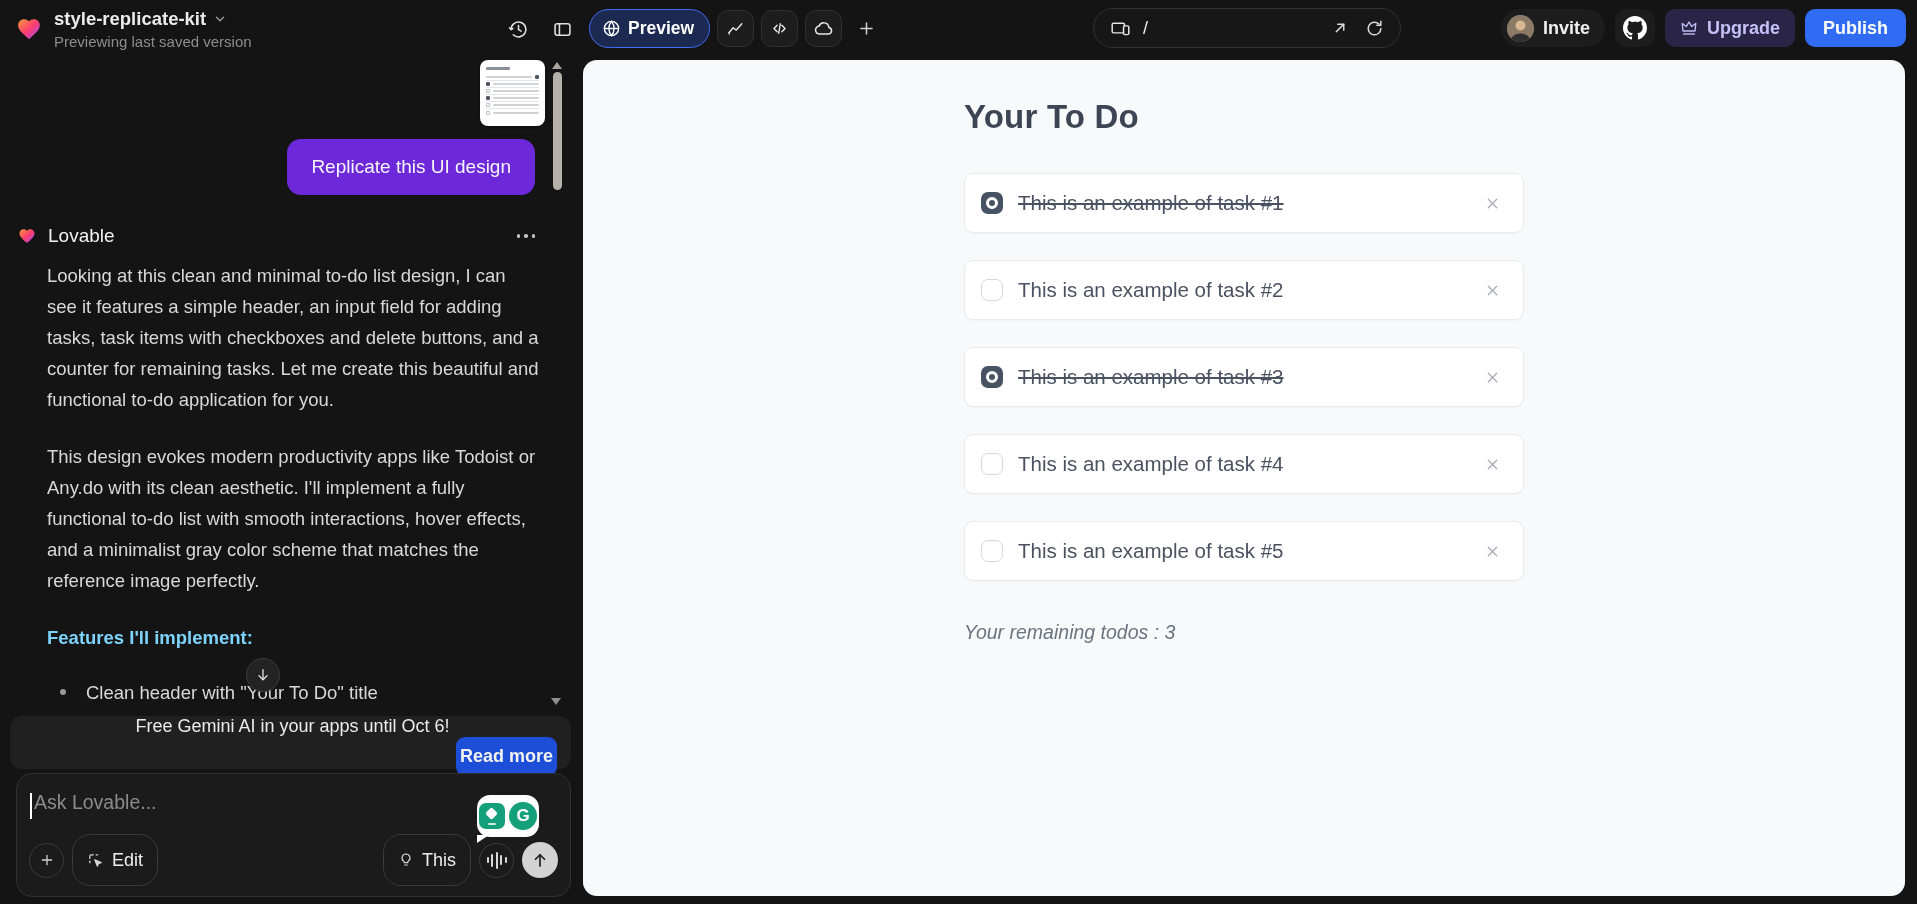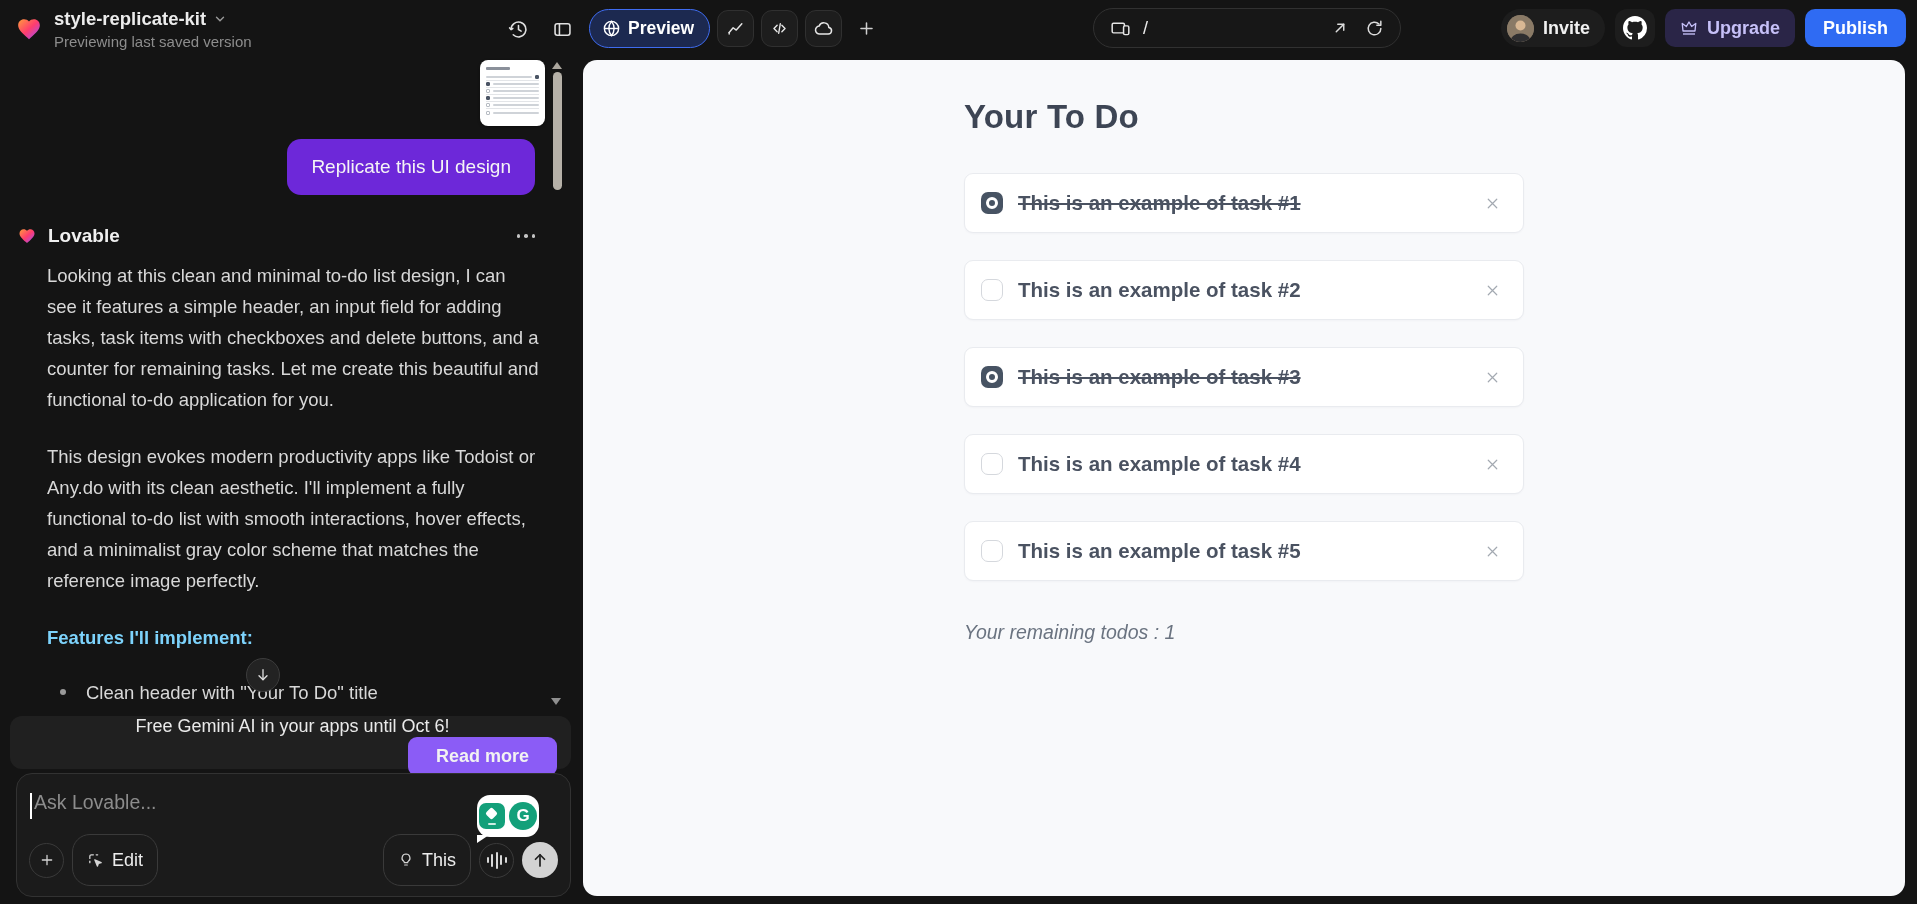--- a/index.html
+++ b/index.html
@@ -35,33 +35,33 @@
   .t-title { width:24px; height:3px; background:#8a909a; border-radius:1px; margin-bottom:4px; }
   .t-row { display:flex; align-items:center; gap:3px; height:7px; border-bottom:1px solid #e3e5e8; }
   .t-box { width:4px; height:4px; border:1px solid #b7bcc3; border-radius:1px; }
   .t-box.f { background:#4b5565; border-color:#4b5565; }
   .t-line { flex:1; height:2px; background:#cfd3d8; border-radius:1px; }
   .sb-up { position:absolute; left:552px; top:5px; width:0; height:0; border-left:5px solid transparent; border-right:5px solid transparent; border-bottom:7px solid #aba69d; }
   .sb-thumb { position:absolute; left:553px; top:15px; width:9px; height:118px; background:#b6b1a8; border-radius:5px; }
   .sb-down { position:absolute; left:551px; top:641px; width:0; height:0; border-left:5px solid transparent; border-right:5px solid transparent; border-top:7px solid #8f8f8f; }
   .bubble { position:absolute; right:48px; top:82px; height:56px; line-height:56px; padding:0 24px; background:#6d28d9; border-radius:14px; color:#f5f5f5; font-size:19px; white-space:nowrap; }
   .lov-row { position:absolute; left:18px; top:168px; width:519px; display:flex; align-items:center; gap:12px; }
-  .lov-name { font-size:19px; font-weight:bold; color:#f0f0f0; }
+  .lov-name { font-size:19px; font-weight:normal; color:#f0f0f0; }
   .dots { margin-left:auto; display:flex; gap:4px; padding:6px 2px; }
   .dots i { width:3.5px; height:3.5px; border-radius:50%; background:#c4c4c4; }
   .msg-body { position:absolute; left:47px; top:203px; width:492px; font-size:18.5px; line-height:31px; color:#d8d8d8; }
   .msg-body p { margin:0 0 26px 0; }
   .msg-body h4 { margin:0 0 24px 0; font-size:18.5px; color:#7dd3fc; }
   .bullet-row { display:flex; gap:20px; padding-left:13px; align-items:flex-start; }
   .bullet-dot { width:6px; height:6px; border-radius:50%; background:#9a9a9a; margin-top:12px; flex:none; }
   .scroll-float { position:absolute; left:246px; top:601px; width:34px; height:34px; border-radius:50%; background:#232323; border:1px solid #3c3c3c; display:flex; align-items:center; justify-content:center; }
 
   .banner { position:absolute; left:10px; top:659px; width:561px; height:53px; background:#202020; border-radius:12px; display:flex; align-items:center; padding:0 14px 0 18px;flex-direction:column; }
   .banner-text { font-size:18px; color:#eaeaea; }
-  .read-more { margin-left:auto; background:#8b5cf6; border-radius:9px; padding:9px 28px; font-size:18px; font-weight:bold; color:#f2f2f2; }
+  .read-more { margin-left:auto; background:#1d4ed8; border-radius:9px; padding:9px 4px; font-size:18px; font-weight:bold; color:#f2f2f2; }
   .banner-x { margin-left:13px; padding:4px; }
 
   .composer { position:absolute; left:16px; top:716px; width:555px; height:124px; background:#1b1b1b; border:1px solid #323232; border-radius:16px; }
   .caret { position:absolute; left:13px; top:19px; width:2px; height:26px; background:#fff; }
   .composer-input { position:absolute; left:17px; top:17px; width:330px; background:transparent; border:none; color:#ededed; font-size:19.5px; }
   .composer-input::placeholder { color:#8c8c8c; }
   .grammarly { position:absolute; right:31px; top:21px; width:62px; height:42px; background:#fff; border-radius:13px; display:flex; align-items:center; justify-content:center; gap:4px; }
   .grammarly:after { content:""; position:absolute; left:0px; bottom:-6px; border-left:12px solid #fff; border-bottom:8px solid transparent; }
   .bulb-badge { width:26px; height:26px; background:#13a07a; border-radius:7px; position:relative; }
   .bulb-badge .dia { position:absolute; left:8px; top:6px; width:9px; height:9px; background:#fff; transform:rotate(45deg); border-radius:2px; }
@@ -82,21 +82,21 @@
   .add-card { margin-top:44px; height:62px; background:#fff; border-radius:7px; border:1px solid #ecedf0; border-bottom-color:#dcdfe3; box-shadow:0 1px 2px rgba(20,30,50,.05); display:flex; align-items:center; padding-right:6px; }
   .add-input { flex:1; border:none; background:transparent; padding-left:20px; font-size:20.5px; color:#39404d; }
   .add-input::placeholder { color:#9ba2ad; }
   .add-btn { width:50px; height:50px; border-radius:50%; background:#475363; display:flex; align-items:center; justify-content:center; flex:none; }
   .tasks { margin-top:37px; }
   .task { height:60px; margin-bottom:27px; background:#fff; border:1px solid #e9ebef; border-radius:9px; box-shadow:0 1px 2px rgba(20,30,50,.03); display:flex; align-items:center; padding:0 18px 0 16px; }
   .cb { width:22px; height:22px; border-radius:7px; flex:none; display:flex; align-items:center; justify-content:center; }
   .cb.unchecked { background:#fff; border:1.5px solid #d5d8dd; }
   .cb.checked { background:#475363; }
   .cb.checked i { width:12px; height:12px; border:3px solid #fff; border-radius:50%; }
-  .task-label { margin-left:15px; font-size:20.5px; color:#4a5261;font-weight:bold; }
+  .task-label { margin-left:15px; font-size:20.5px; color:#4a5261; }
   .task.done .task-label { text-decoration:line-through; text-decoration-thickness:1.5px; }
   .task-x { margin-left:auto; padding:4px; }
   .remaining { margin-top:40px; font-size:19.5px; font-style:italic; color:#6a7380; }
 </style>
 </head>
 <body>
 
 <header class="topbar">
   <div class="brand">
     <span>
@@ -413,15 +413,15 @@
         <span class="cb unchecked"></span>
         <span class="task-label">This is an example of task #5</span>
         <button class="task-x">
             <svg width="17" height="17" viewBox="0 0 24 24" fill="none" stroke="#a3a9b1" stroke-width="1.7" stroke-linecap="round">
               <path d="M6 6l12 12M18 6L6 18"></path>
             </svg>
           </button>
       </div>
     </div>
 
-    <div class="remaining">Your remaining todos : 1</div>
+    <div class="remaining">Your remaining todos : 3</div>
   </div>
 </main>
 
 </body></html>

